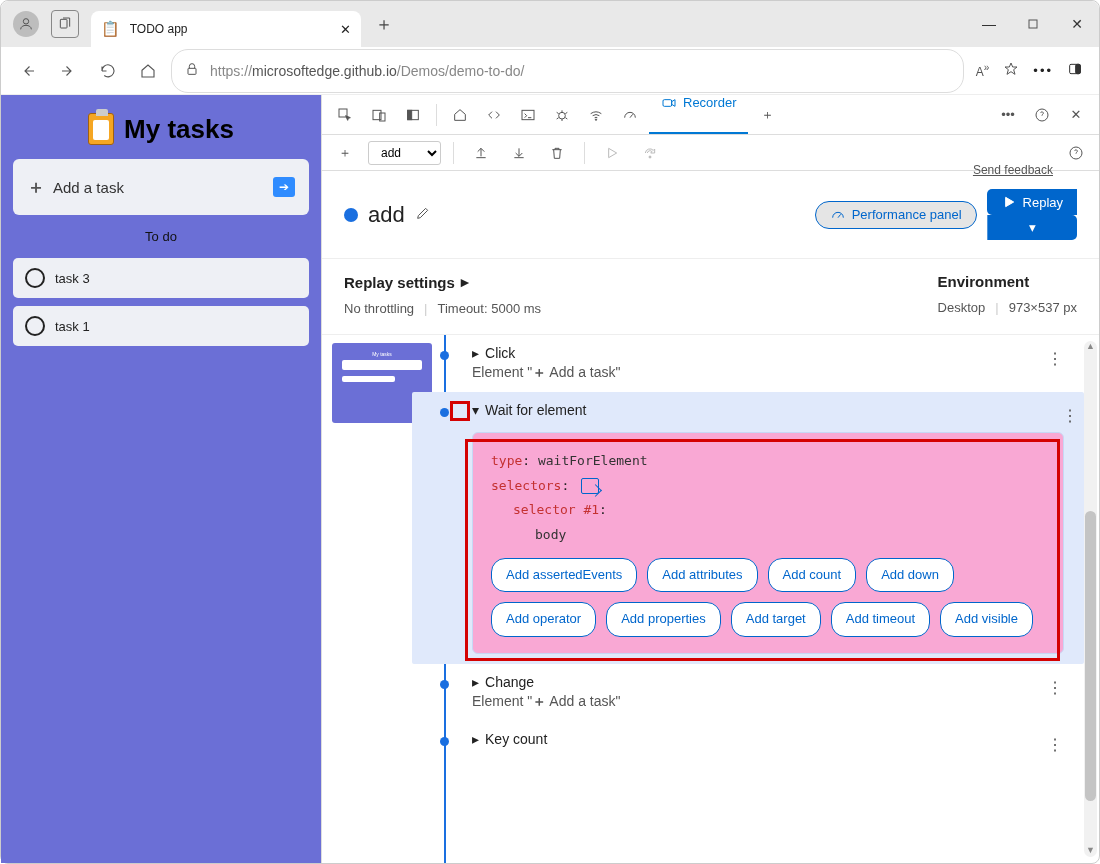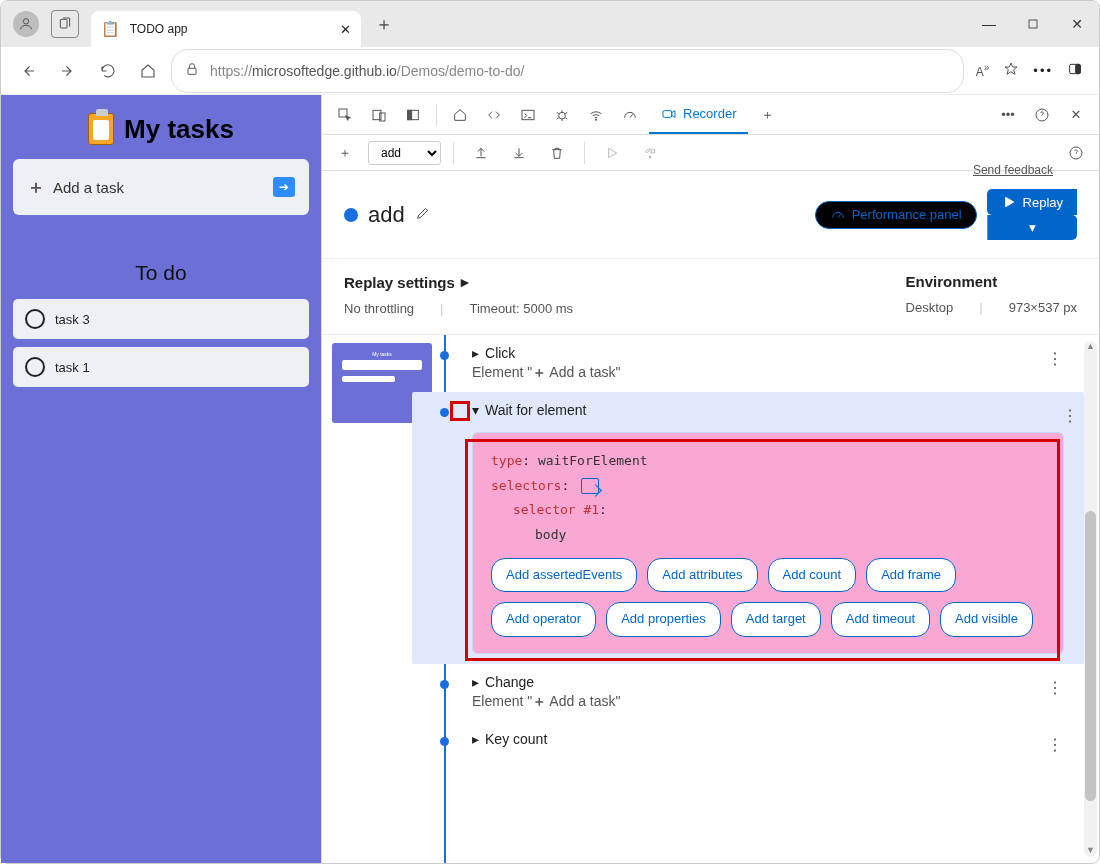--- a/index.html
+++ b/index.html
@@ -34,50 +34,50 @@
   .todo-app { width: 320px; background:#6b6fd6; padding:18px 12px; display:flex; flex-direction:column; gap:14px; }
   .todo-head { display:flex; justify-content:center; align-items:center; gap:10px; }
   .todo-head .clip { width:26px; height:32px; background:#f5a623; border:1px solid #a06010; border-radius:3px; position:relative; }
   .todo-head .clip::before { content:""; position:absolute; top:-5px; left:7px; width:12px; height:7px; background:#ccc; border-radius:2px 2px 0 0; }
   .todo-head .clip::after { content:""; position:absolute; top:6px; left:4px; right:4px; bottom:4px; background:#fff; border-radius:2px; }
   .todo-head h1 { font-size:26px; font-weight:bold; color:#000; }
   .addcard { background:#eef0f5; border-radius:6px; padding:16px 14px; display:flex; align-items:center; gap:8px; }
   .addcard .plus { font-size:18px; color:#555; font-weight:bold; }
   .addcard .label { font-size:15px; color:#333; flex:1; }
   .addcard .go { width:22px; height:20px; background:#2f8cff; color:#fff; border-radius:3px; display:flex; align-items:center; justify-content:center; font-size:12px; }
-  .sect-title { text-align:center; font-size:21px; color:#111;margin-top:32px; }
+  .sect-title { text-align:center; font-size:13px; color:#111; }
   .task-list { display:flex; flex-direction:column; gap:8px; }
   .task { background:#eef0f5; border-radius:5px; padding:10px 12px; display:flex; align-items:center; gap:10px; }
   .task .circ { width:20px; height:20px; border:2px solid #222; border-radius:50%; }
 
   
   .devtools { flex:1; display:flex; flex-direction:column; min-width:0; border-left:1px solid #ddd; position:relative; }
   .dt-tabbar { height:40px; border-bottom:1px solid #ddd; display:flex; align-items:center; padding:0 8px; gap:4px; }
   .dt-iconbtn { width:30px; height:28px; display:flex; align-items:center; justify-content:center; color:#555; border-radius:4px; }
   .dt-divider { width:1px; height:22px; background:#ddd; margin:0 4px; }
-  .dt-tab { display:flex; align-items:center; gap:6px; padding:0 12px; height:39px; color:#555; }
+  .dt-tab { display:flex; align-items:flex-start; gap:6px; padding:0 12px; height:39px; color:#555; }
   .dt-tab.active { color:#0078d4; border-bottom:2px solid #0078d4; }
   .dt-tabbar .spacer { flex:1; }
 
   .dt-toolbar { height:36px; border-bottom:1px solid #ddd; display:flex; align-items:center; padding:0 8px; gap:8px; }
   .dt-toolbar select { border:1px solid #ccc; border-radius:3px; padding:3px 22px 3px 8px; font-size:12px; background:#fff; }
   .dt-toolbar .linkish { color:#555; text-decoration:underline; margin-left:auto; font-size:12px;margin-top:34px; }
 
   .rec-header { padding:18px 22px; display:flex; align-items:center; gap:10px; border-bottom:1px solid #eee; }
   .rec-dot { width:14px; height:14px; background:#1a6fe0; border-radius:50%; }
   .rec-title { font-size:22px; color:#222; }
   .rec-header .spacer { flex:1; }
-  .btn-outline { border:1px solid #0066cc; color:#0066cc; background:#000000; border-radius:16px; padding:5px 14px; font-size:13px; display:flex; align-items:center; gap:6px; cursor:pointer; }
+  .btn-outline { border:1px solid #0066cc; color:#0066cc; background:#e5e5e5; border-radius:16px; padding:5px 14px; font-size:13px; display:flex; align-items:center; gap:6px; cursor:pointer; }
   .btn-primary { background:#0066cc; color:#fff; border:none; border-radius:5px 0 0 5px; padding:5px 14px; font-size:13px; display:flex; align-items:center; gap:6px; cursor:pointer; }
   .btn-primary-split { display:flex;flex-direction:column; }
   .btn-primary-caret { background:#0066cc; color:#fff; border:none; border-left:1px solid rgba(255,255,255,.3); border-radius:0 5px 5px 0; padding:5px 10px; cursor:pointer; }
 
   .settings-row { display:flex; padding:14px 22px 18px; border-bottom:1px solid #eee; gap:30px; }
   .settings-col h3 { font-size:15px; font-weight:600; margin-bottom:10px; display:flex; align-items:center; gap:6px; }
-  .settings-col .line { color:#555; font-size:13px; display:flex; gap:26px; align-items:center; }
+  .settings-col .line { color:#555; font-size:13px; display:flex; gap:10px; align-items:center; }
   .settings-col .sep { color:#ccc; }
 
   .steps-area { flex:1; display:flex; position:relative; overflow:hidden; }
   .thumb-col { width:120px; padding:8px 10px; }
   .thumb { width:100px; height:80px; background:#6b6fd6; border-radius:3px; padding:6px; font-size:6px; color:#fff; text-align:center; }
   .thumb .bar { background:#fff; color:#333; border-radius:2px; height:10px; margin:3px 4px; }
 
   .timeline { flex:1; position:relative; padding-right:30px; }
   .timeline .vline { position:absolute; left:2px; top:0; bottom:-20px; width:2px; background:#1a6fe0; }
 
@@ -413,21 +413,21 @@
             <div style="position:relative;">
             <div class="detail-panel">
               <div class="kv"><span class="k">type</span>: <span class="v">waitForElement</span></div>
               <div class="kv"><span class="k">selectors</span>: <span class="selector-ic"></span></div>
               <div class="kv indent1"><span class="k">selector #1</span>:</div>
               <div class="indent2">body</div>
               <div class="chips">
                 <span class="chip">Add assertedEvents</span>
                 <span class="chip">Add attributes</span>
                 <span class="chip">Add count</span>
-                <span class="chip">Add frame</span>
+                <span class="chip">Add down</span>
                 <span class="chip">Add operator</span>
                 <span class="chip">Add properties</span>
                 <span class="chip">Add target</span>
                 <span class="chip">Add timeout</span>
                 <span class="chip">Add visible</span>
               </div>
             </div>
             <div class="redbox detail-outer-red"></div>
             </div>
           </div>

